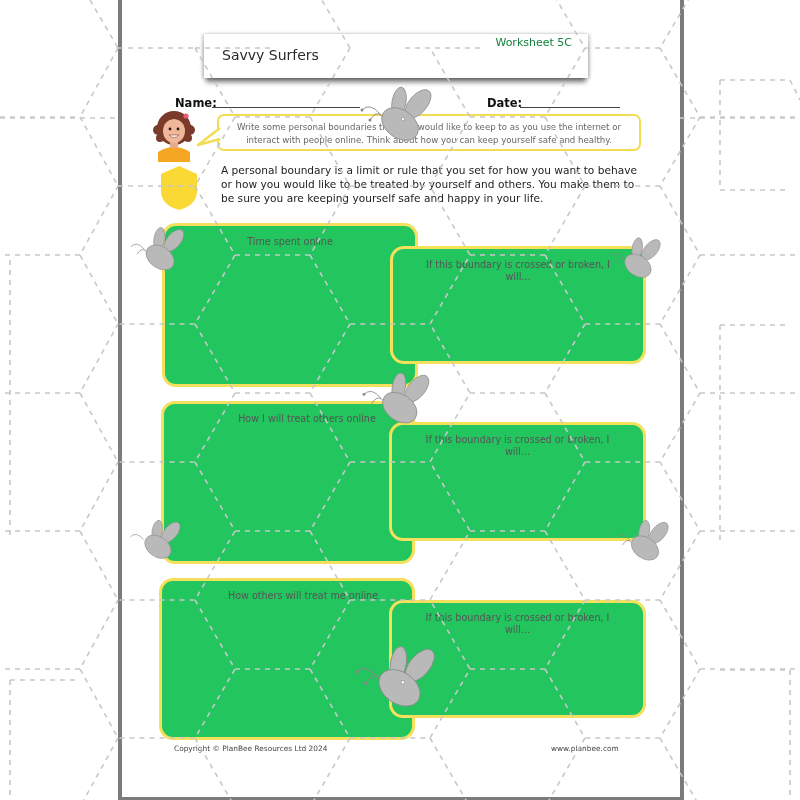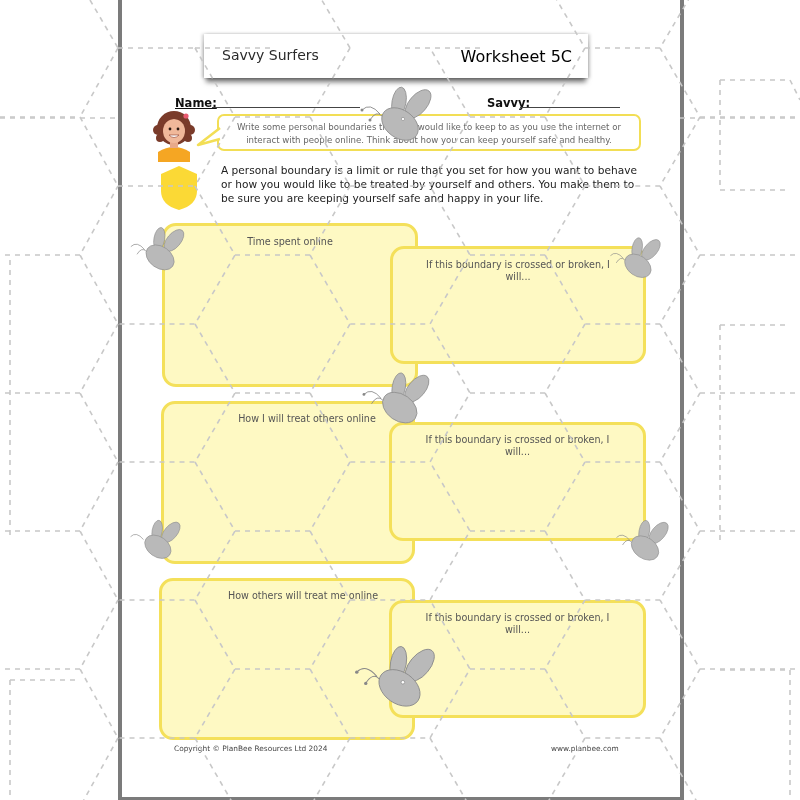--- a/index.html
+++ b/index.html
@@ -3,47 +3,47 @@
 <meta charset="utf-8">
 <style>
   html, body { margin:0; padding:0; }
   body { width:800px; height:800px; position:relative; overflow:hidden; background:#ffffff; font-family:"DejaVu Sans", sans-serif; }
   .hexbg { position:absolute; left:0; top:0; width:800px; height:800px; z-index:3; pointer-events:none; }
   .page { position:absolute; left:118px; top:-4px; width:558px; height:797px; border:4px solid #7b7b7b; background:#fff; z-index:1; }
   .layer { position:absolute; left:0; top:0; width:800px; height:800px; z-index:2; }
   .header-box { position:absolute; left:176px; top:34px; width:384px; height:44px; background:#fff;
     box-shadow: 0 6px 5px -2px rgba(0,0,0,0.55), 2px 0 3px rgba(0,0,0,0.18), -2px 0 3px rgba(0,0,0,0.18); margin-left: 28px; }
   .header-title { position:absolute; left:18px; top:13px; font-size:14px; color:#2a2a2a; }
-  .header-code { position:absolute; right:16px; top:13px; font-size:16px; color:#000000; }
+  .header-code { position:absolute; right:16px; top:2px; font-size:11px; color:#15803d; }
   .field-label { position:absolute; font-size:11.5px; font-weight:bold; color:#111; }
   .field-line { position:absolute; height:0; border-bottom:1px solid #444; }
   .speech { position:absolute; left:217px; top:114px; width:420px; height:33px; border:2.5px solid #f2de55; border-radius:7px; background:#fff; }
   .speech-text { position:absolute; left:0; right:0; top:5px; text-align:center; font-size:8.6px; line-height:12.5px; color:#666; }
   .def-text { position:absolute; left:221px; top:163px; width:420px; font-size:10.6px; line-height:14px; color:#222; }
-  .box { position:absolute; border:3px solid #f4e05a; border-radius:14px; background:#fef9c3; }
+  .box { position:absolute; border:3px solid #f4e05a; border-radius:14px; background:#22c55e; }
   .box-label { position:absolute; left:0; right:0; text-align:center; font-size:9.6px; line-height:12px; color:#555; }
   .footer-left { position:absolute; left:174px; top:744px; font-size:7.4px; color:#444; }
   .footer-right { position:absolute; left:551px; top:744px; font-size:7.4px; color:#444; }
   .bee { position:absolute; z-index:4; }
 </style>
 </head>
 <body>
 
 <div class="page"></div>
 
 <div class="layer">
 
   <div class="header-box">
     <span class="header-title">Savvy Surfers</span>
     <span class="header-code">Worksheet 5C</span>
   </div>
 
-  <span class="field-label" style="left:175px; top:96px;text-decoration:underline;">Name:</span>
+  <span class="field-label" style="left:175px; top:96px;">Name:</span>
   <div class="field-line" style="left:212px; top:107px; width:148px;"></div>
-  <span class="field-label" style="left:487px; top:96px;">Savvy:</span>
+  <span class="field-label" style="left:487px; top:96px;">Date:</span>
   <div class="field-line" style="left:520px; top:107px; width:100px;"></div>
 
   <svg style="position:absolute; left:152px; top:108px;" width="44" height="54" viewBox="0 0 44 54">
     <path d="M6 44 Q22 34 38 44 L38 54 L6 54 Z" fill="#f5a623"></path>
     <ellipse cx="22" cy="20" rx="17" ry="17" fill="#7a3b2a"></ellipse>
     <circle cx="6" cy="22" r="5" fill="#7a3b2a"></circle>
     <circle cx="38" cy="22" r="5" fill="#7a3b2a"></circle>
     <circle cx="8" cy="30" r="4" fill="#7a3b2a"></circle>
     <circle cx="36" cy="30" r="4" fill="#7a3b2a"></circle>
     <rect x="18" y="32" width="8" height="8" fill="#e8a98a"></rect>

